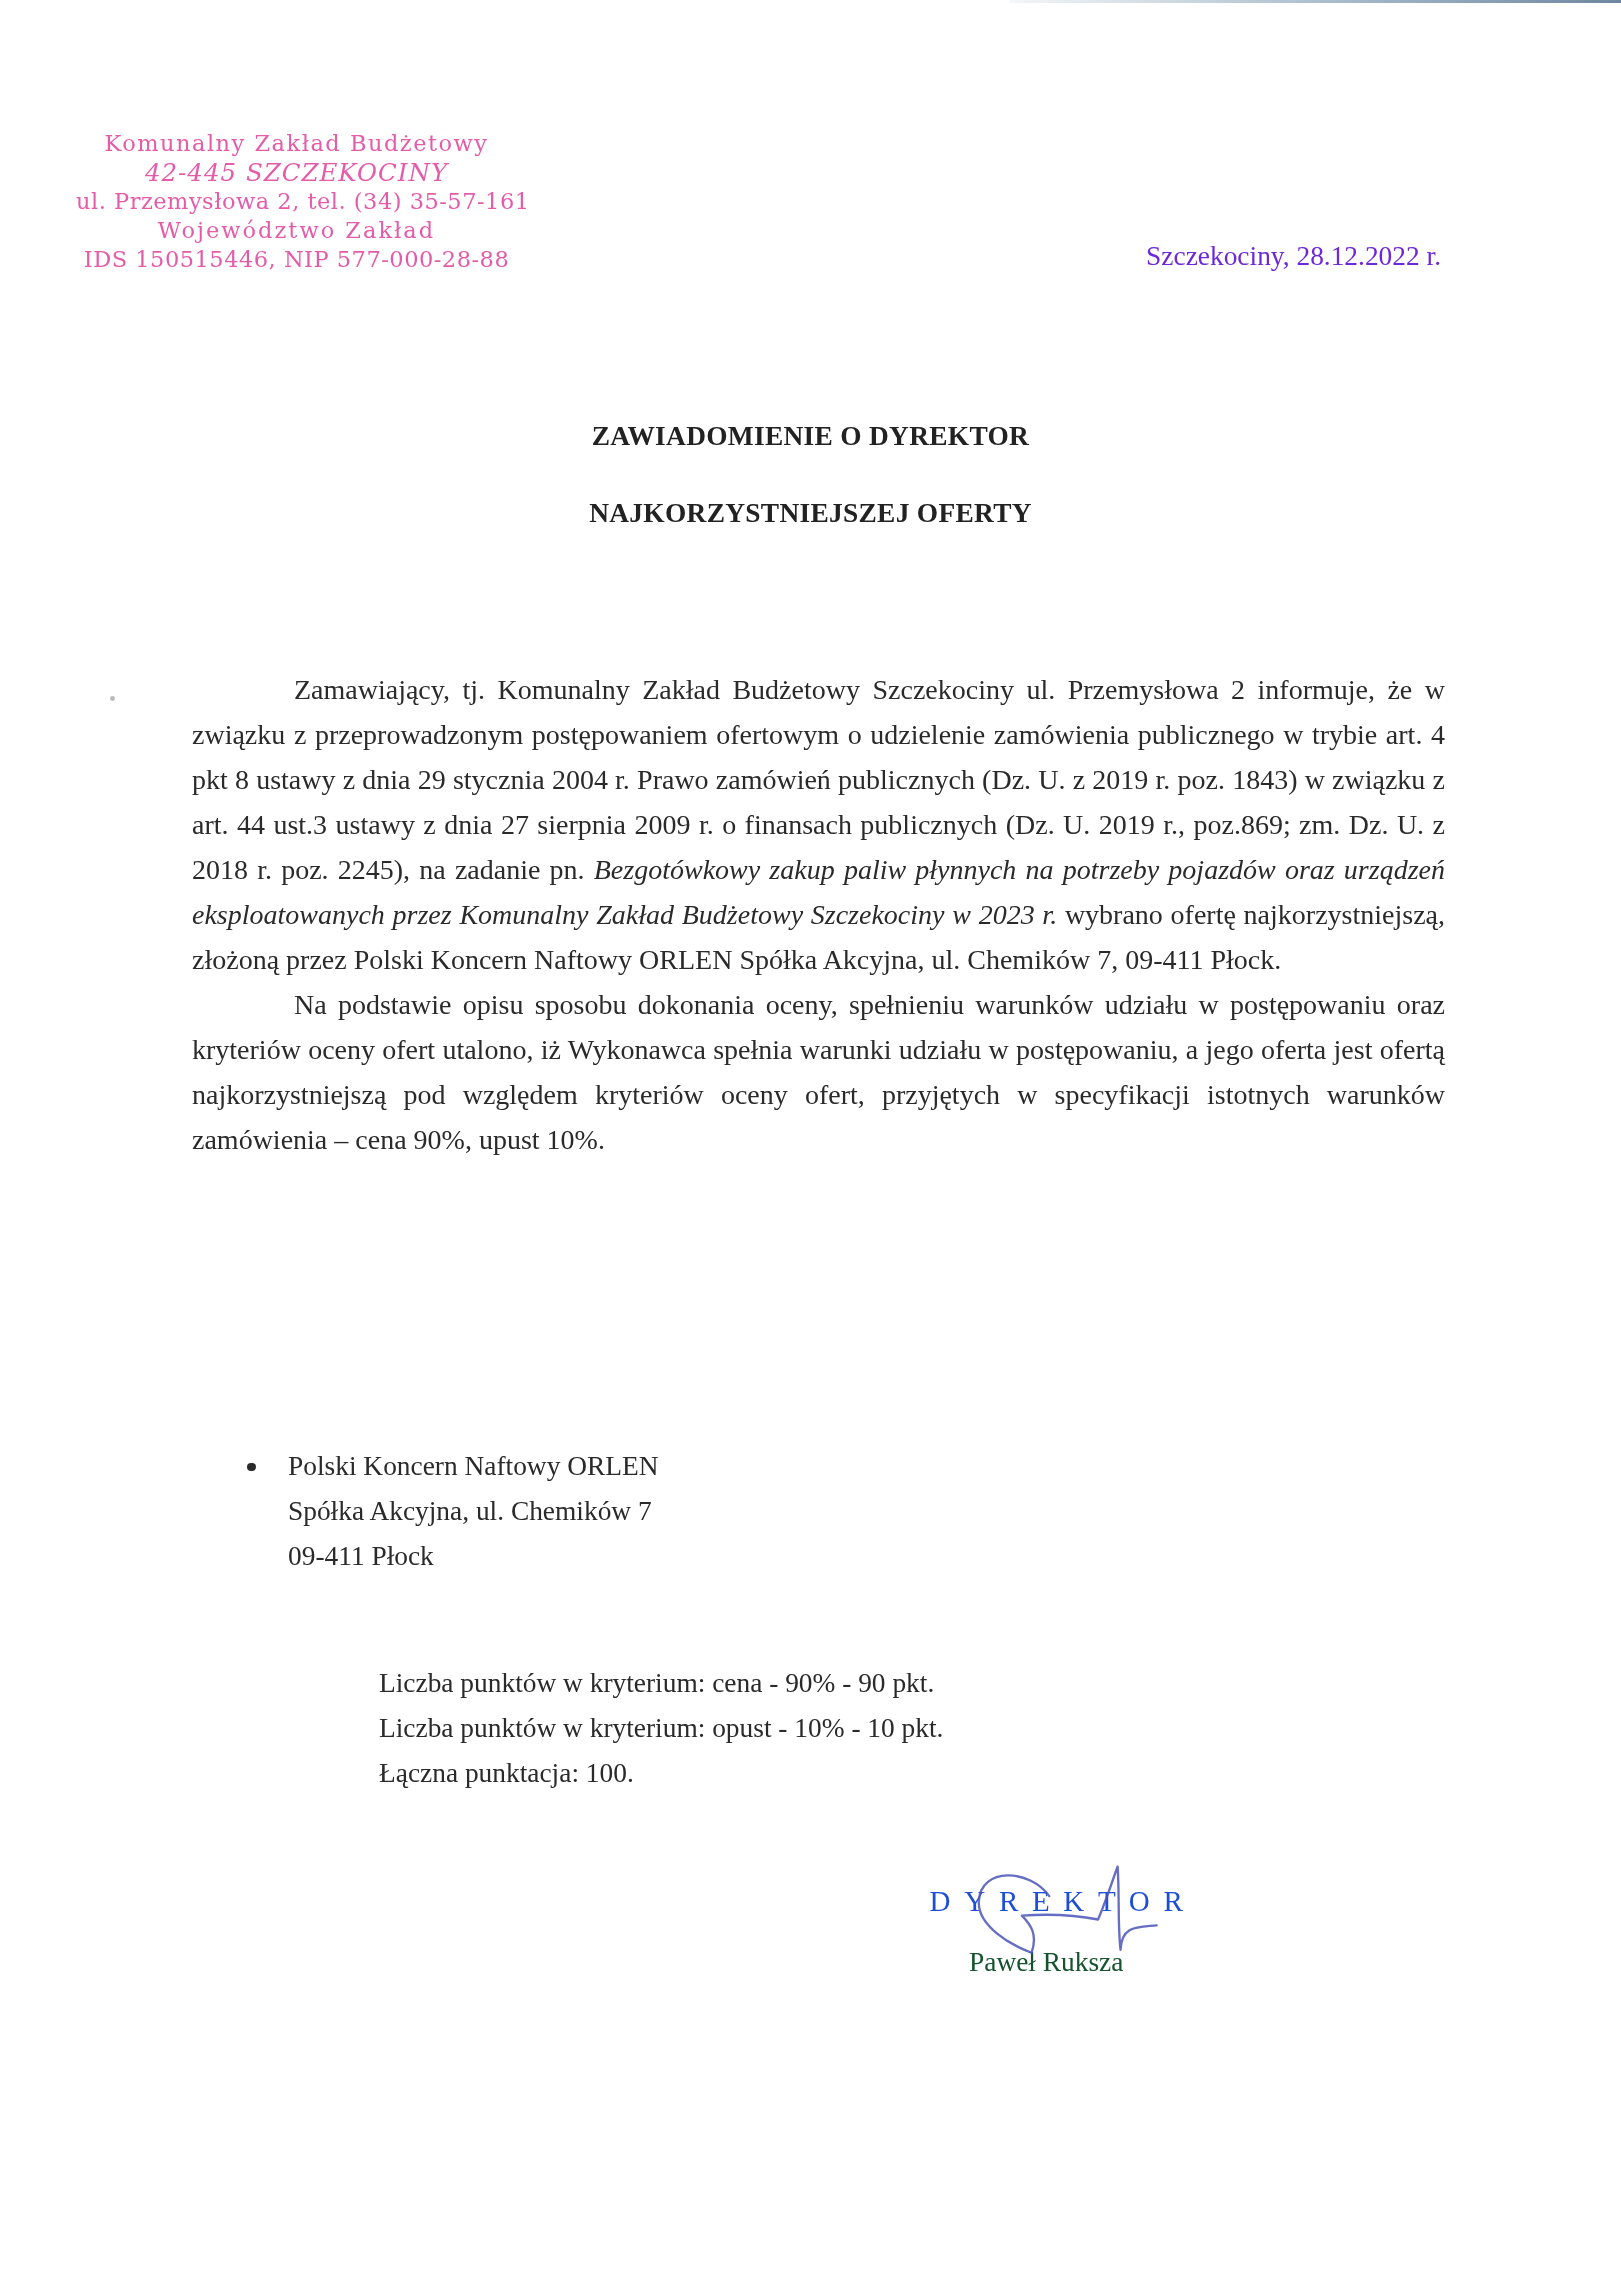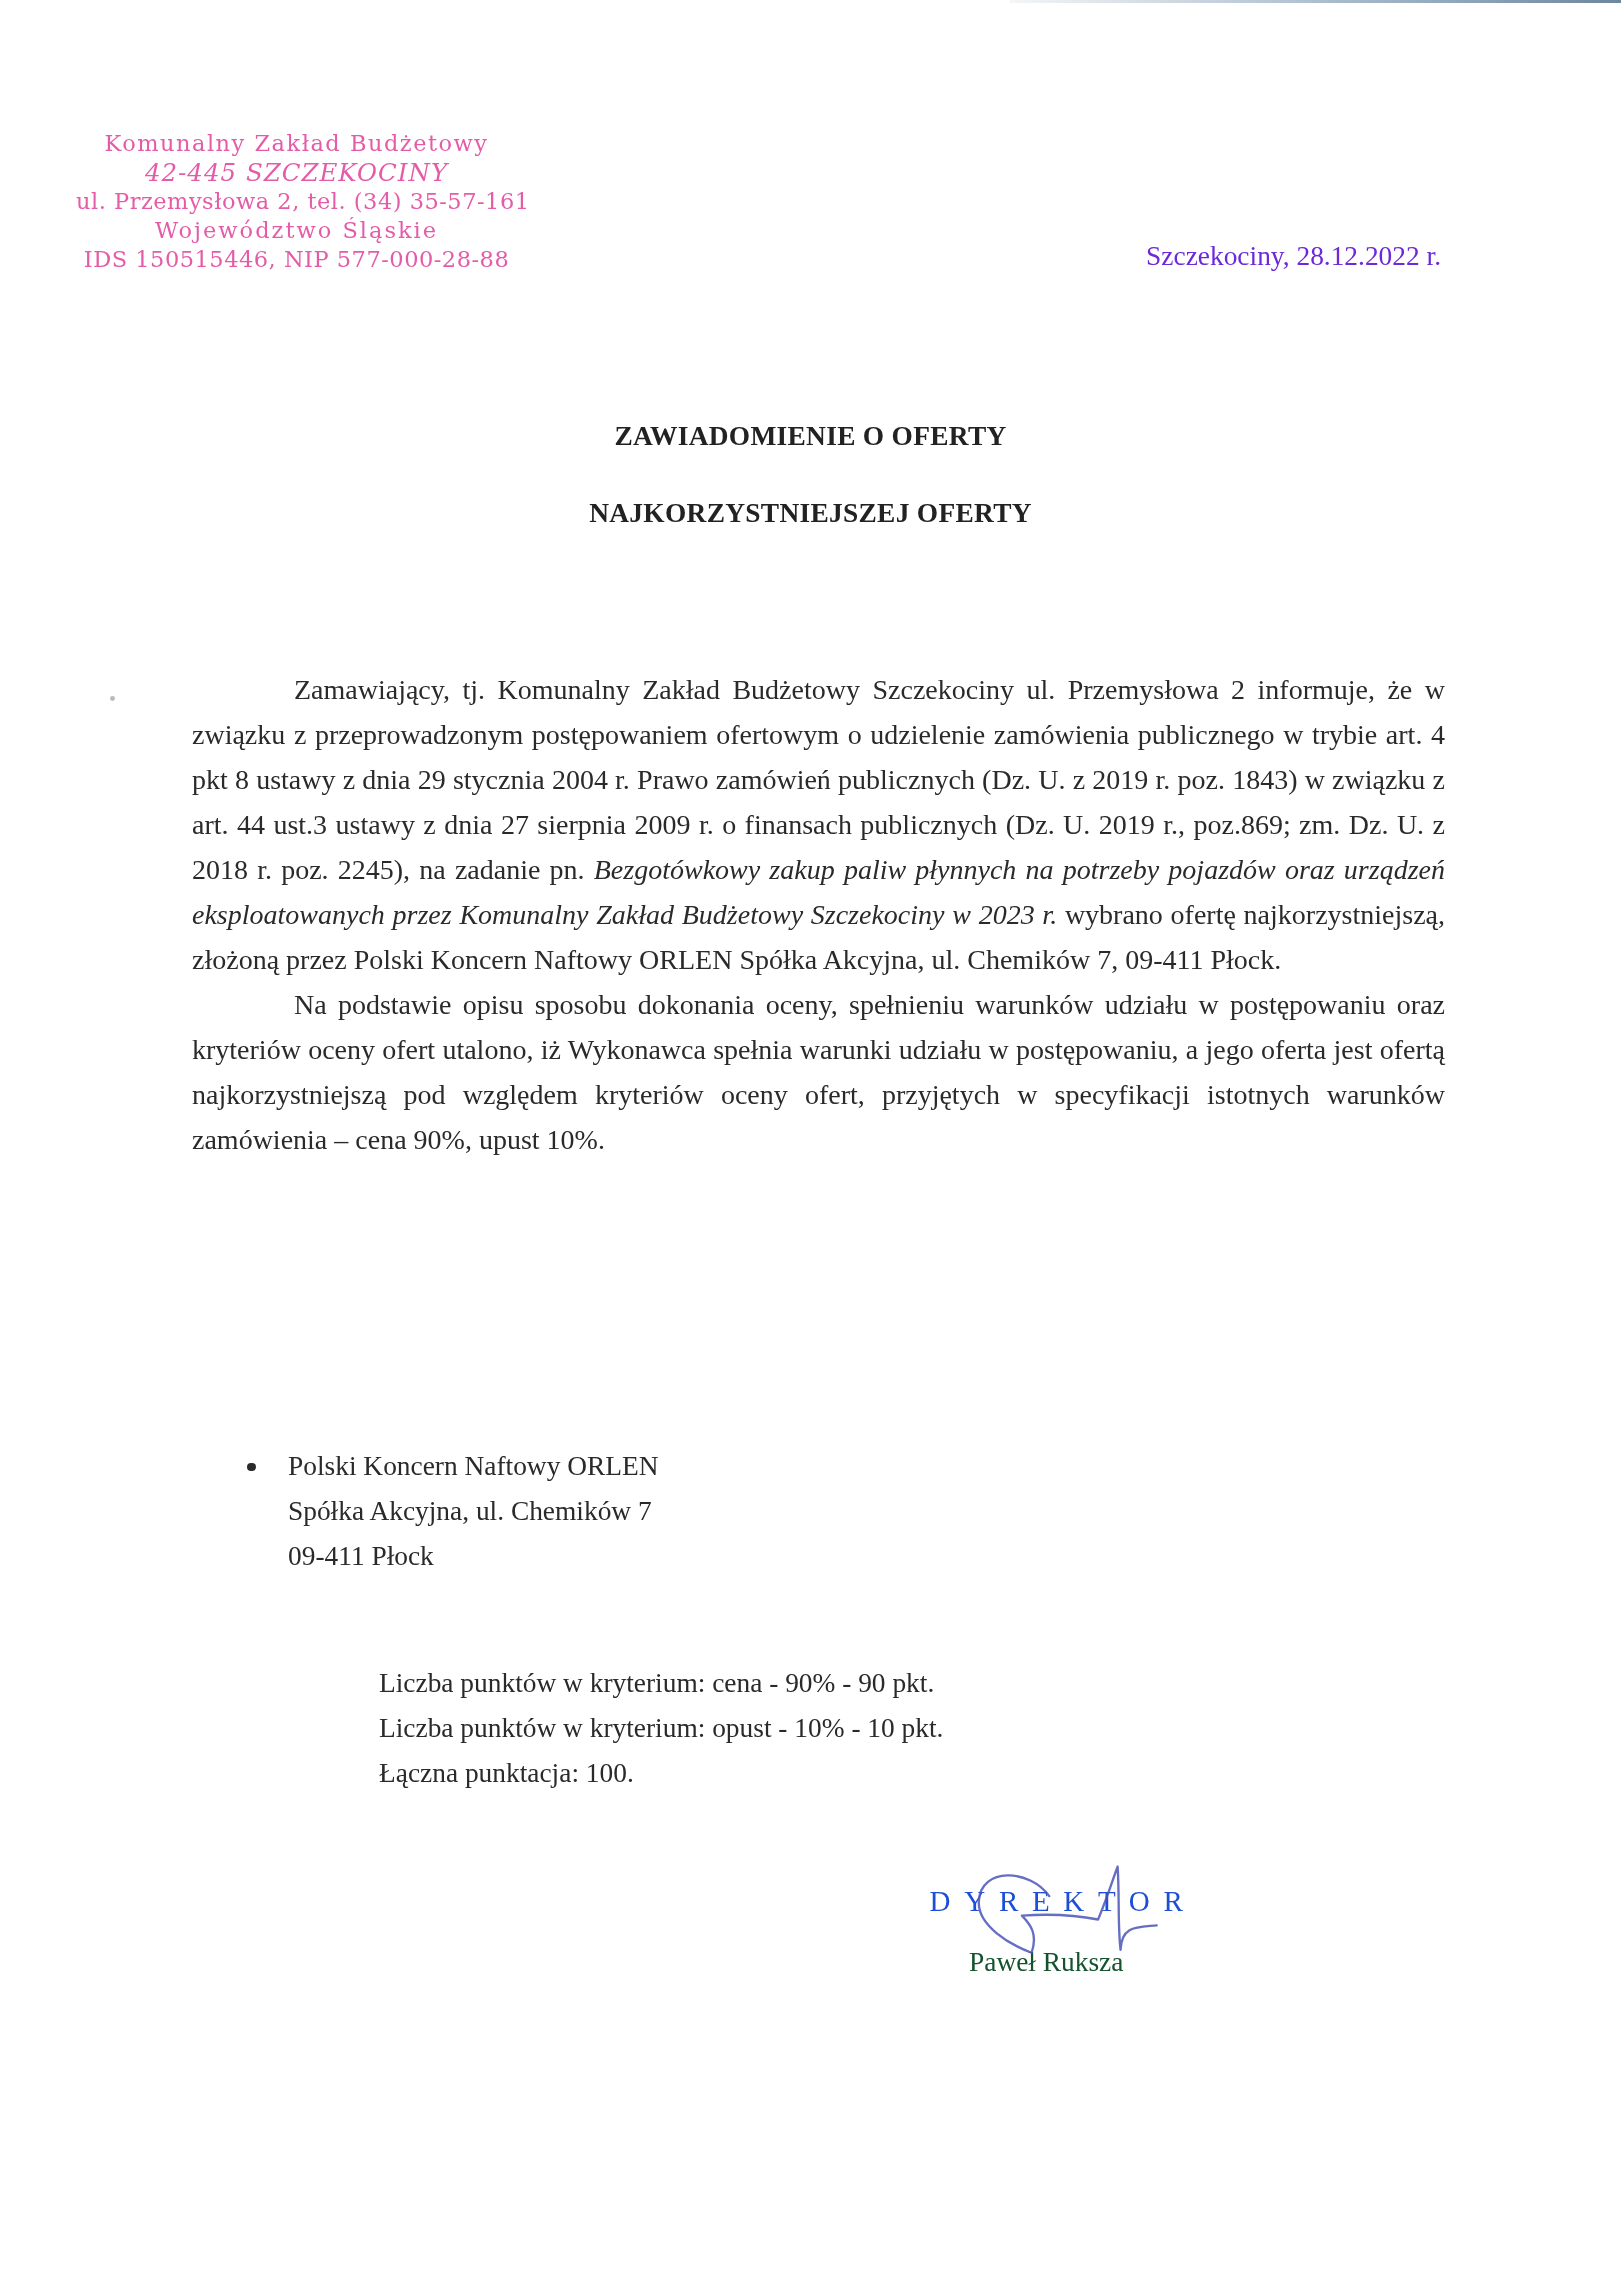--- a/index.html
+++ b/index.html
@@ -42,27 +42,27 @@
   </style>
 </head>
 <body>
 
 <div class="top-edge"></div>
 
 <div class="stamp">
   <div class="l1">Komunalny Zakład Budżetowy</div>
   <div class="l2">42-445 SZCZEKOCINY</div>
   <div class="l3">ul. Przemysłowa 2, tel. (34) 35-57-161</div>
-  <div class="l4">Województwo Śląskie</div>
+  <div class="l4">Województwo Zakład</div>
   <div class="l5">IDS 150515446, NIP 577-000-28-88</div>
 </div>
 
 <div class="date">Szczekociny, 28.12.2022 r.</div>
 
-<div class="title t1">ZAWIADOMIENIE O OFERTY</div>
+<div class="title t1">ZAWIADOMIENIE O DYREKTOR</div>
 <div class="title t2">NAJKORZYSTNIEJSZEJ OFERTY</div>
 
 <div class="stray-dot"></div>
 
 <div class="body-text">
   <p><span>Zamawiający, tj. Komunalny Zakład Budżetowy Szczekociny ul. Przemysłowa 2 informuje, że w związku z przeprowadzonym postępowaniem ofertowym o udzielenie zamówienia publicznego w trybie art. 4 pkt 8 ustawy z dnia 29 stycznia 2004 r. Prawo zamówień publicznych (Dz. U. z 2019 r. poz. 1843) w związku z art. 44 ust.3 ustawy z dnia 27 sierpnia 2009 r. o finansach publicznych (Dz. U. 2019 r., poz.869; zm. Dz. U. z 2018 r. poz. 2245), na zadanie  pn. </span><span class="bi">Bezgotówkowy zakup paliw płynnych na potrzeby pojazdów oraz urządzeń eksploatowanych przez Komunalny Zakład Budżetowy Szczekociny w 2023 r.</span><span> wybrano ofertę najkorzystniejszą, złożoną przez Polski Koncern Naftowy ORLEN Spółka Akcyjna, ul. Chemików 7, 09-411 Płock.</span></p>
   <p>Na podstawie opisu sposobu dokonania oceny, spełnieniu warunków udziału w postępowaniu oraz kryteriów oceny ofert utalono, iż Wykonawca spełnia warunki udziału w postępowaniu, a jego oferta jest ofertą najkorzystniejszą pod względem kryteriów oceny ofert, przyjętych w specyfikacji istotnych warunków zamówienia – cena 90%, upust 10%.</p>
 </div>
 
 <div class="bullet">

